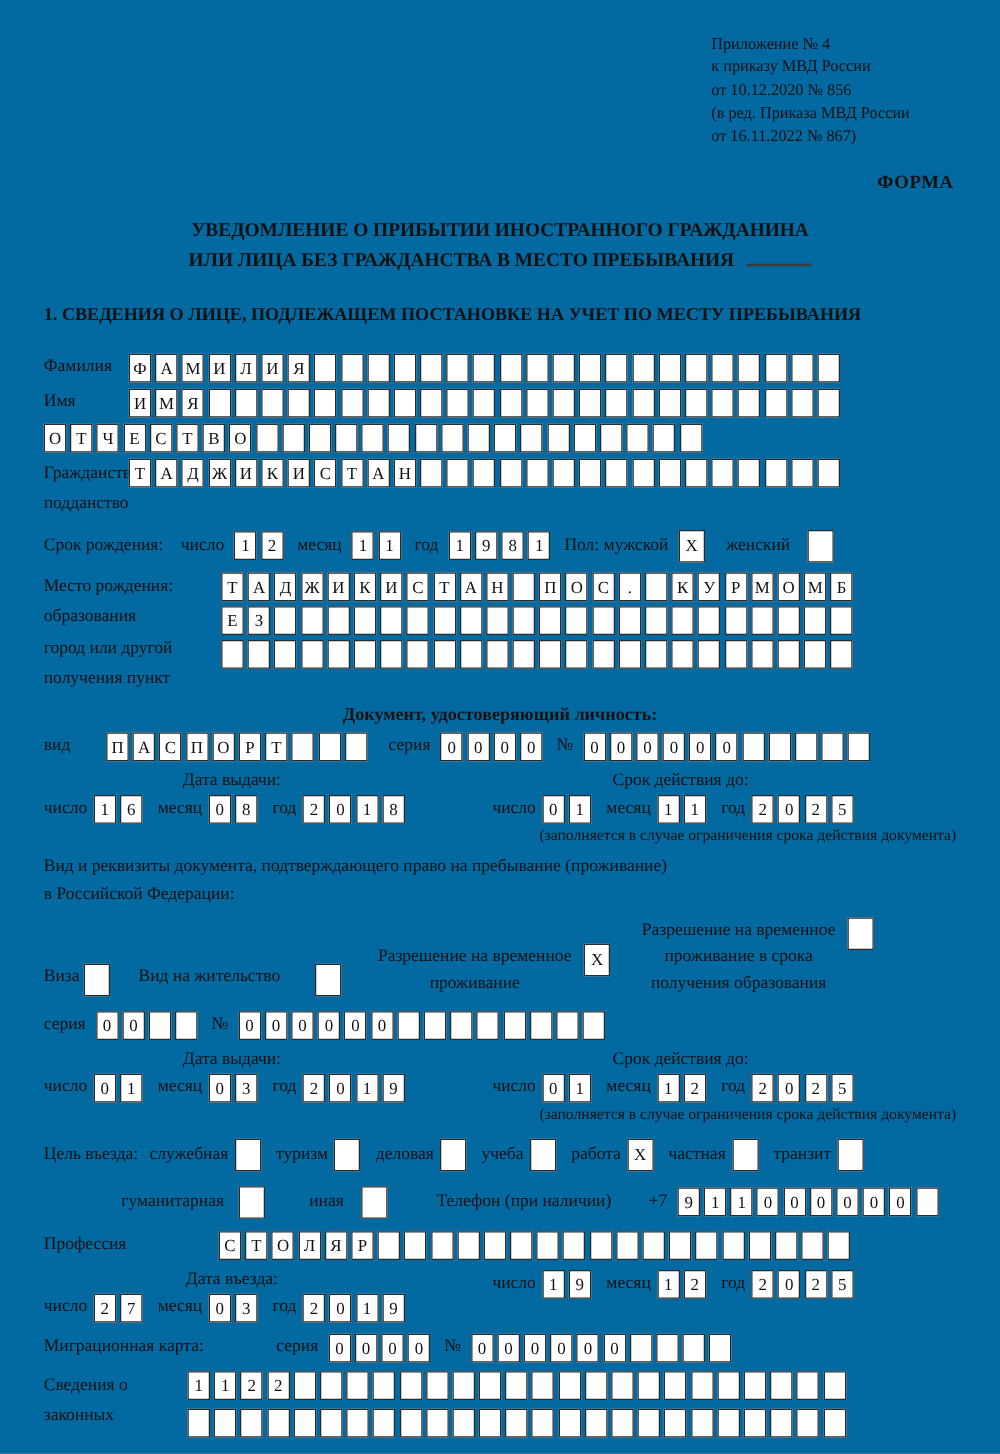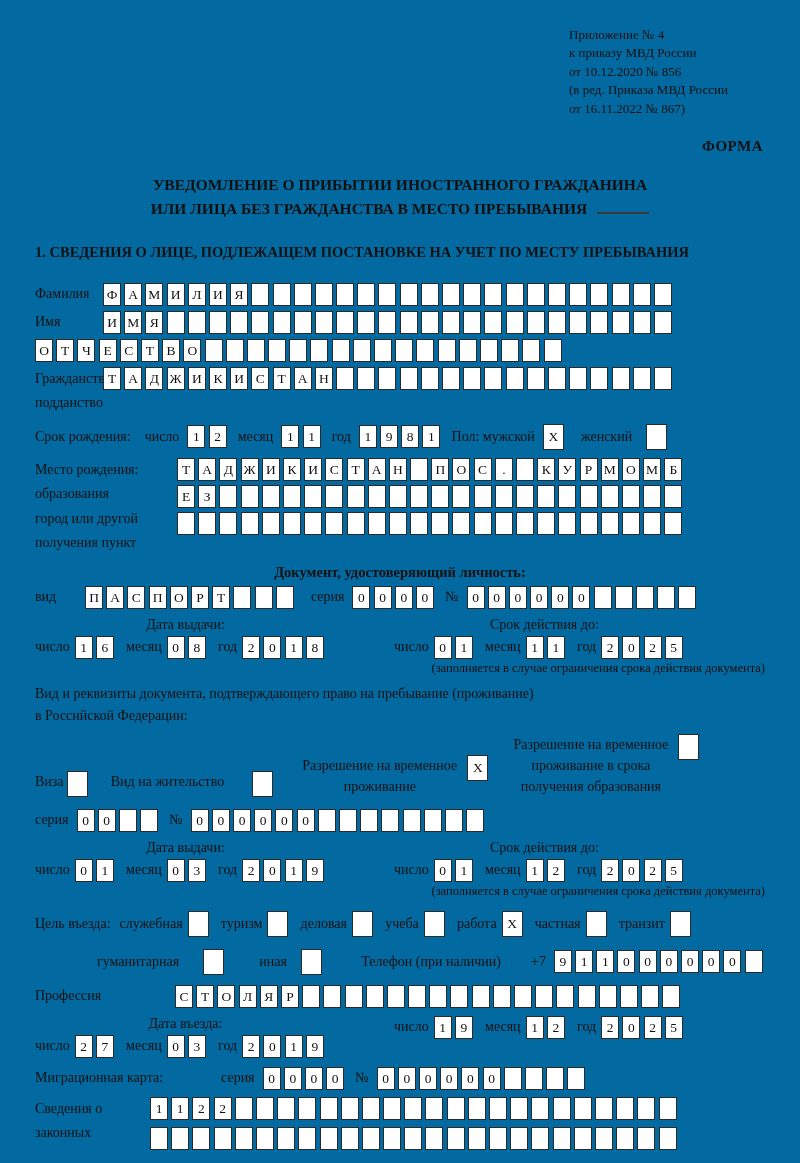--- a/index.html
+++ b/index.html
@@ -566,21 +566,21 @@
     </span>
     <span class="inline-cb">
       <span>транзит</span>
       <span class="cells checkbox">
           <span class="cell"></span>
         </span>
     </span>
   </div>
 
   <div class="purpose-row row2-indent">
-    <span class="inline-cb" style="margin-left:0;gap:12px;">
+    <span class="inline-cb" style="margin-left:0;">
       <span>гуманитарная</span>
       <span class="cells checkbox" style="margin-left:12px;">
           <span class="cell"></span>
         </span>
     </span>
     <span class="inline-cb" style="margin-left:32px;">
       <span>иная</span>
       <span class="cells checkbox" style="margin-left:14px;">
           <span class="cell"></span>
         </span>

